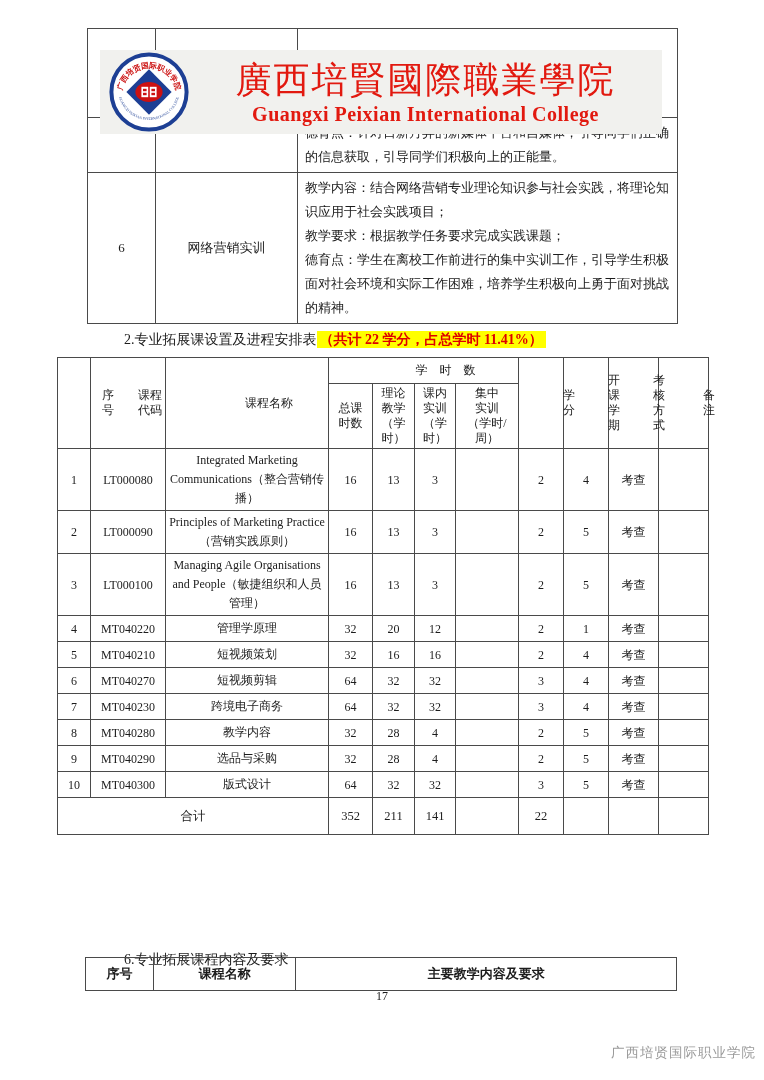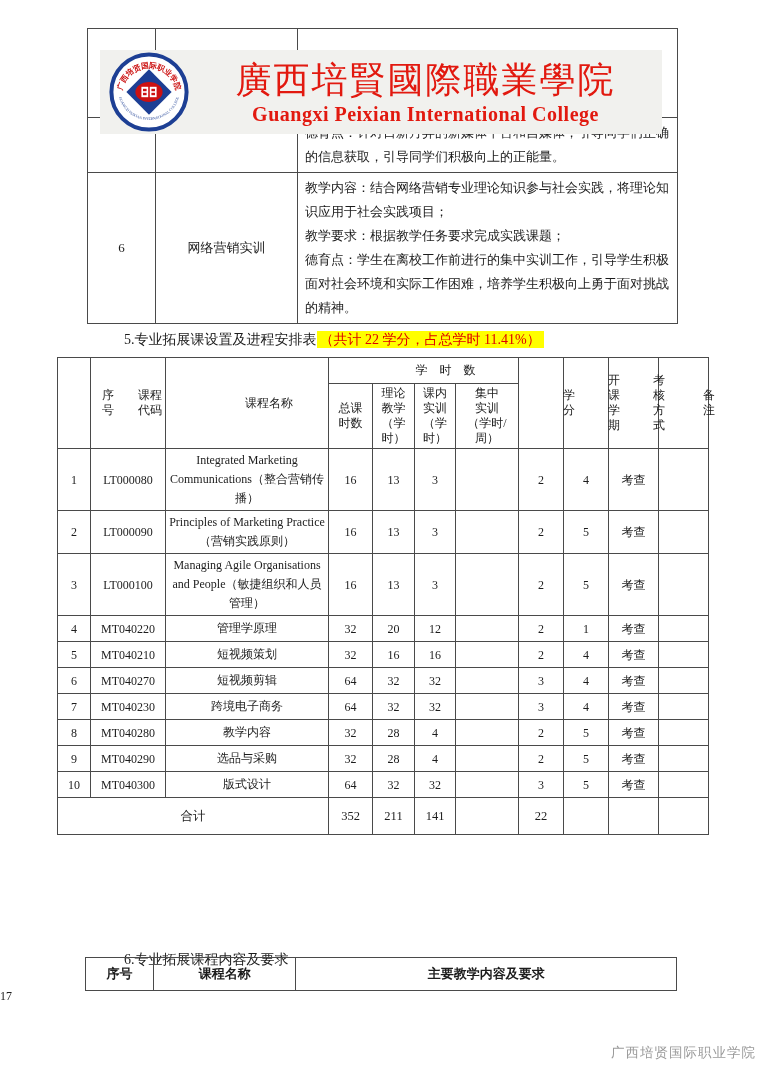--- a/index.html
+++ b/index.html
@@ -28,35 +28,35 @@
   }
   .logo{width:80px;height:80px;margin-left:9px;flex:0 0 auto;}
   .banner-text{flex:1;text-align:center;color:var(--red);}
   .banner-zh{font-size:36px;font-weight:normal;letter-spacing:2px;line-height:44px;white-space:nowrap;}
   .banner-en{font-size:20px;font-weight:bold;line-height:24px;letter-spacing:0.5px;}
 
   
   .heading{position:absolute;left:124px;font-size:14px;line-height:22px;white-space:nowrap;}
   .h5{top:329px;}
   .h6{top:933px;margin-top:16px;}
-  .hl{background:var(--yellow);color:var(--hlred);font-weight:normal;padding:1px 3px;text-align:right;}
+  .hl{background:var(--yellow);color:var(--hlred);font-weight:bold;padding:1px 3px;text-align:right;}
 
   
   .t-main{position:absolute;left:57px;top:357px;width:651px;font-size:12px;}
   .t-main th{white-space:pre-line;line-height:15px;padding:2px 0;}
   .t-main .h1 th{height:21px;padding-left:44px;}
   .t-main tbody td{height:21px;line-height:20px;overflow:hidden;}
   .t-main td.name-cell{line-height:19px;padding:2px 3px;}
   .t-main .total-row td{height:36px;font-size:12.5px;}
 
   
   .t2{position:absolute;left:85px;top:957px;width:592px;font-size:13px;}
   .t2 th{height:32px;font-weight:bold;}
 
-  .pageno{position:absolute;top:989px;left:0;width:100%;font-size:12px;}
+  .pageno{position:absolute;top:989px;left:0;width:100%;text-align:center;font-size:12px;}
   .watermark{
     position:absolute;top:1044px;right:8px;font-size:13.5px;color:var(--gray);
     font-family:"DejaVu Sans","Liberation Sans",sans-serif;letter-spacing:1px;
   }
 </style>
 </head>
 <body>
 
 <div class="page">
 
@@ -111,21 +111,21 @@
         <rect x="53" y="51" width="4.5" height="3" fill="#cc1111"></rect>
       </g>
     </svg>
     <div class="banner-text">
       <div class="banner-zh">廣西培賢國際職業學院</div>
       <div class="banner-en">Guangxi Peixian International College</div>
     </div>
   </div>
 
   <div class="heading h5">
-    <span>5.专业拓展课设置及进程安排表</span><span class="hl">（共计 22 学分，占总学时 11.41%）</span>
+    <span>2.专业拓展课设置及进程安排表</span><span class="hl">（共计 22 学分，占总学时 11.41%）</span>
   </div>
 
   <table class="t-main">
     <colgroup>
       <col style="width:33px">
         <col style="width:75px">
         <col style="width:163px">
       <col style="width:44px">
         <col style="width:42px">
         <col style="width:41px">

